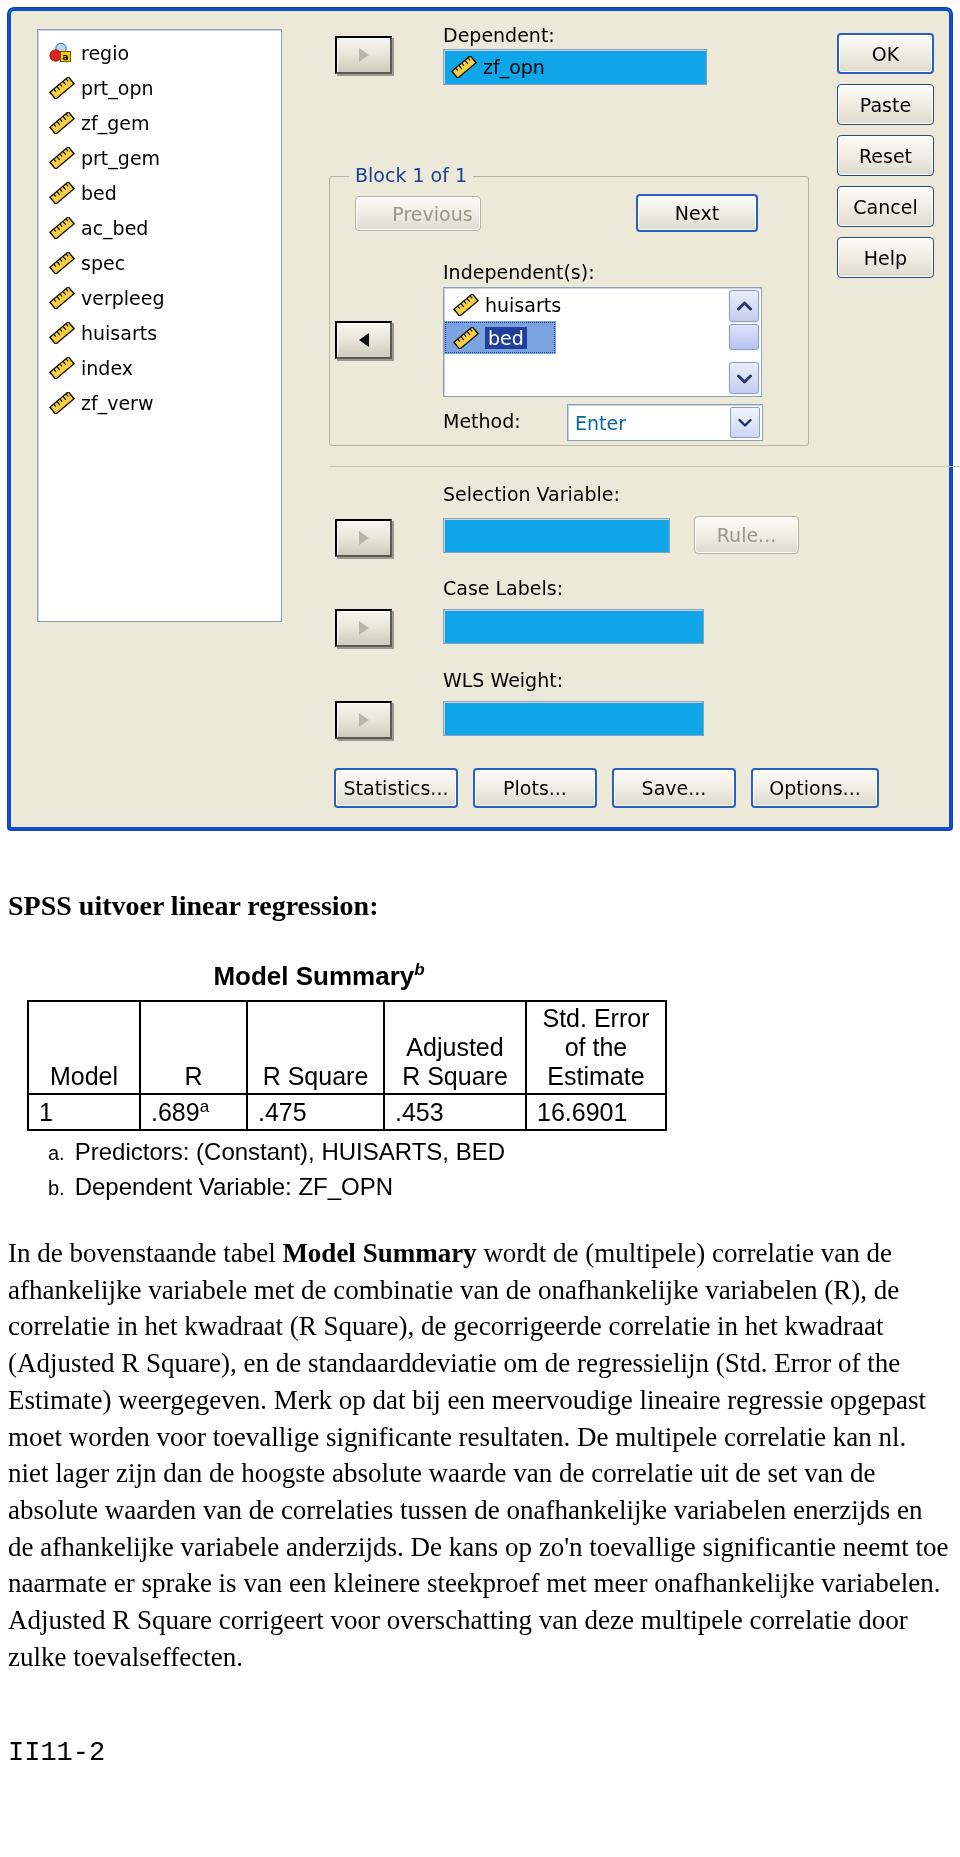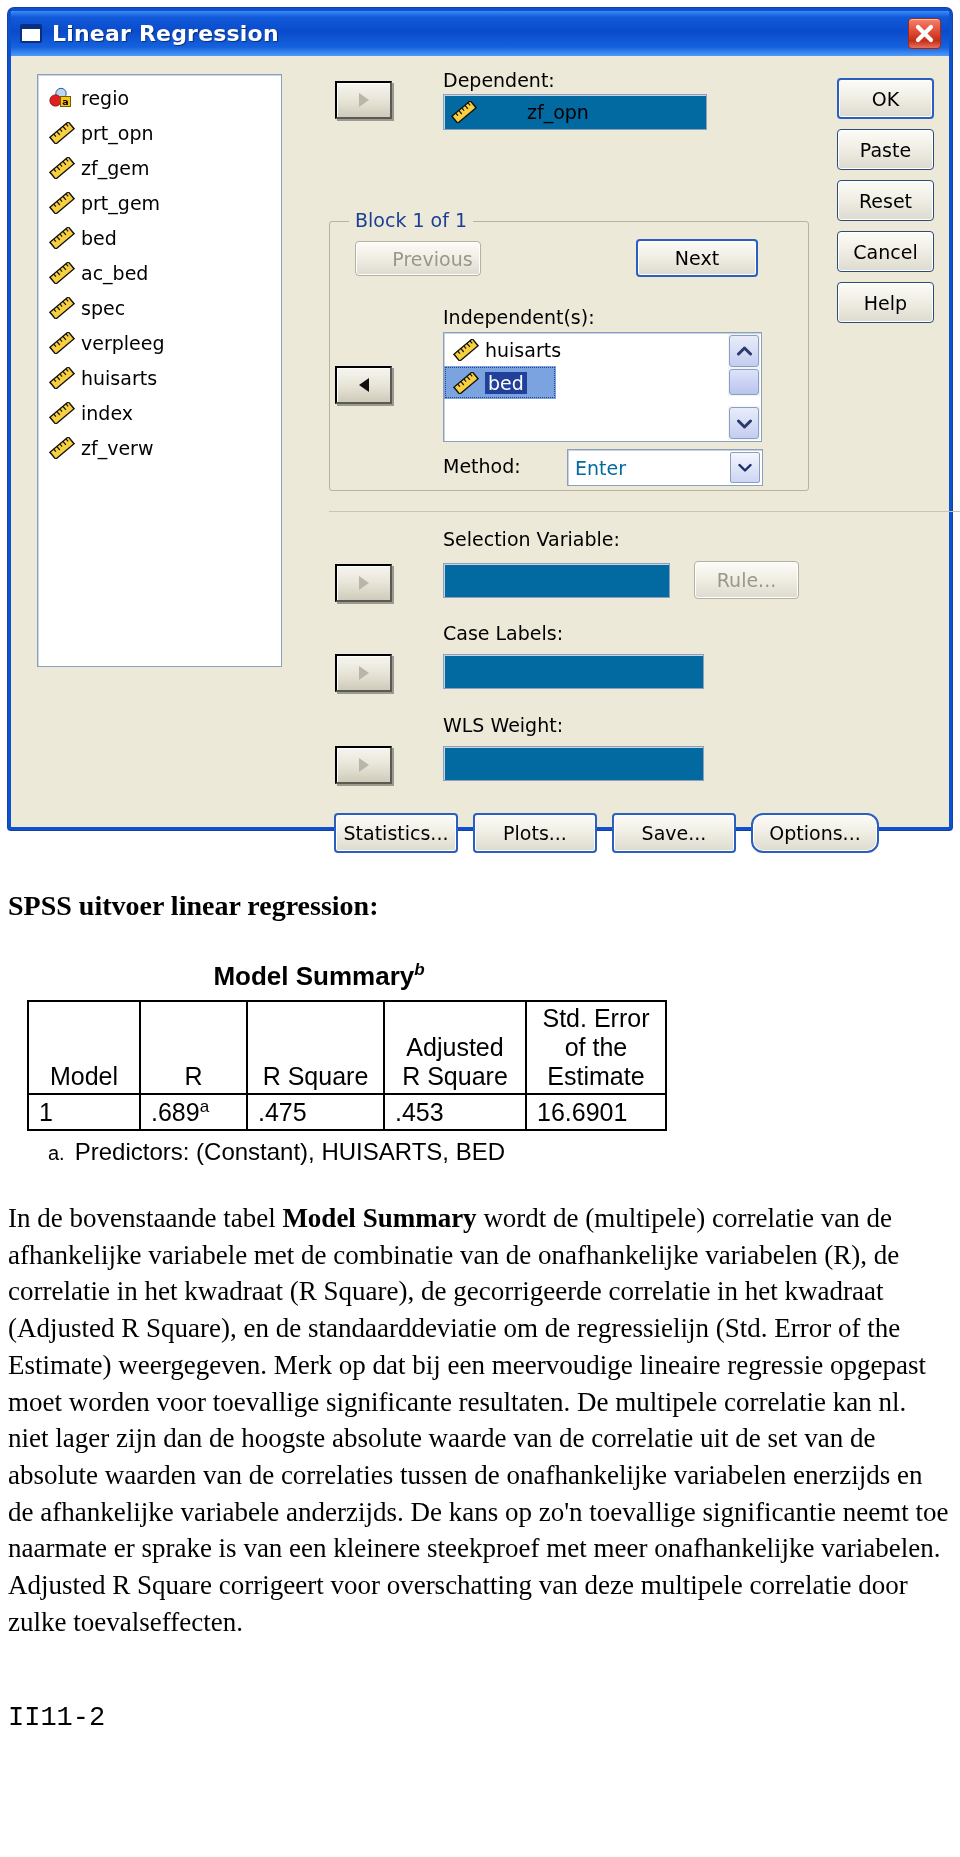--- a/index.html
+++ b/index.html
@@ -77,27 +77,26 @@
     cursor:pointer;
   }
   .arrow-btn.disabled { cursor:default; }
 
   .field-label {
     position:absolute; font-size:19px; color:#000;
     font-family:"DejaVu Sans", sans-serif; white-space:nowrap;
   }
 
   .textbox {
-    position:absolute; background:#0369a1;
+    position:absolute; background:#0ea5e9;
     border:1px solid #8ba0bd;
     box-shadow:inset 1px 1px 0 #c9d2de;
     display:flex; align-items:center; padding-left:6px;
     font-size:19px; font-family:"DejaVu Sans", sans-serif; color:#000;
     cursor:text;
-    gap:44px;
   }
 
   
   .groupbox {
     position:absolute; left:318px; top:165px; width:480px; height:270px;
     border:1px solid #b7b3a3; border-radius:3px;
   }
   .groupbox-title {
     position:absolute; left:338px; top:153px;
     background:#ece9d8; padding:0 6px;
@@ -210,29 +209,20 @@
   .pagenum {
     font-family:Liberation Mono, monospace; font-size:27px;
     margin:62px 0 0 8px;
   }
 </style>
 </head>
 <body>
 
 <div class="dialog">
 
-  <div class="titlebar">
-    <div class="title-icon"></div>
-    <div class="title-text">Linear Regression</div>
-    <div class="close-btn">
-      <svg width="21" height="21" viewBox="0 0 21 21" aria-hidden="true">
-        <path d="M4 4 L17 17 M17 4 L4 17" stroke="#ffffff" stroke-width="4.2" stroke-linecap="round"></path>
-      </svg>
-    </div>
-  </div>
 
   <div class="dlg-body">
 
     <div class="var-list">
 
       <div class="var-item">
         <span class="nominal-icon">
           <svg width="28" height="22" viewBox="0 0 28 22">
             <circle cx="13" cy="6.5" r="5.2" fill="#bcd6f2" stroke="#2b5f9e" stroke-width="1"></circle>
             <circle cx="7.5" cy="13.5" r="5.6" fill="#e02020" stroke="#8d0f0f" stroke-width="1"></circle>
@@ -515,21 +505,21 @@
 
     <div class="btn default" style="left:323px; top:757px; width:124px; height:40px;">
       <span>Statistics...</span>
     </div>
     <div class="btn default" style="left:462px; top:757px; width:124px; height:40px;">
       <span>Plots...</span>
     </div>
     <div class="btn default" style="left:601px; top:757px; width:124px; height:40px;">
       <span>Save...</span>
     </div>
-    <div class="btn default" style="left:740px; top:757px; width:128px; height:40px;border-radius:12px;">
+    <div class="btn default" style="left:740px; top:757px; width:128px; height:40px;">
       <span>Options...</span>
     </div>
 
   </div>
 </div>
 
 <div class="doc">
 
   <div class="doc-h">SPSS uitvoer linear regression:</div>
 
@@ -561,19 +551,22 @@
         <td>.475</td>
         <td>.453</td>
         <td>16.6901</td>
       </tr>
     </tbody>
   </table>
 
   <div class="fnote">
     <span class="mark">a.</span><span>Predictors: (Constant), HUISARTS, BED</span>
   </div>
+  <div class="fnote">
+    <span class="mark">b.</span><span>Dependent Variable: ZF_OPN</span>
+  </div>
 
   <p class="para">
     <span>In de bovenstaande tabel </span><b>Model Summary</b><span> wordt de (multipele) correlatie van de afhankelijke variabele met de combinatie van de onafhankelijke variabelen (R), de correlatie in het kwadraat (R Square), de gecorrigeerde correlatie in het kwadraat (Adjusted R Square), en de standaarddeviatie om de regressielijn (Std. Error of the Estimate) weergegeven. Merk op dat bij een meervoudige lineaire regressie opgepast moet worden voor toevallige significante resultaten. De multipele correlatie kan nl. niet lager zijn dan de hoogste absolute waarde van de correlatie uit de set van de absolute waarden van de correlaties tussen de onafhankelijke variabelen enerzijds en de afhankelijke variabele anderzijds. De kans op zo'n toevallige significantie neemt toe naarmate er sprake is van een kleinere steekproef met meer onafhankelijke variabelen. Adjusted R Square corrigeert voor overschatting van deze multipele correlatie door zulke toevalseffecten.</span>
   </p>
 
   <div class="pagenum">II11-2</div>
 </div>
 
 </body></html>

